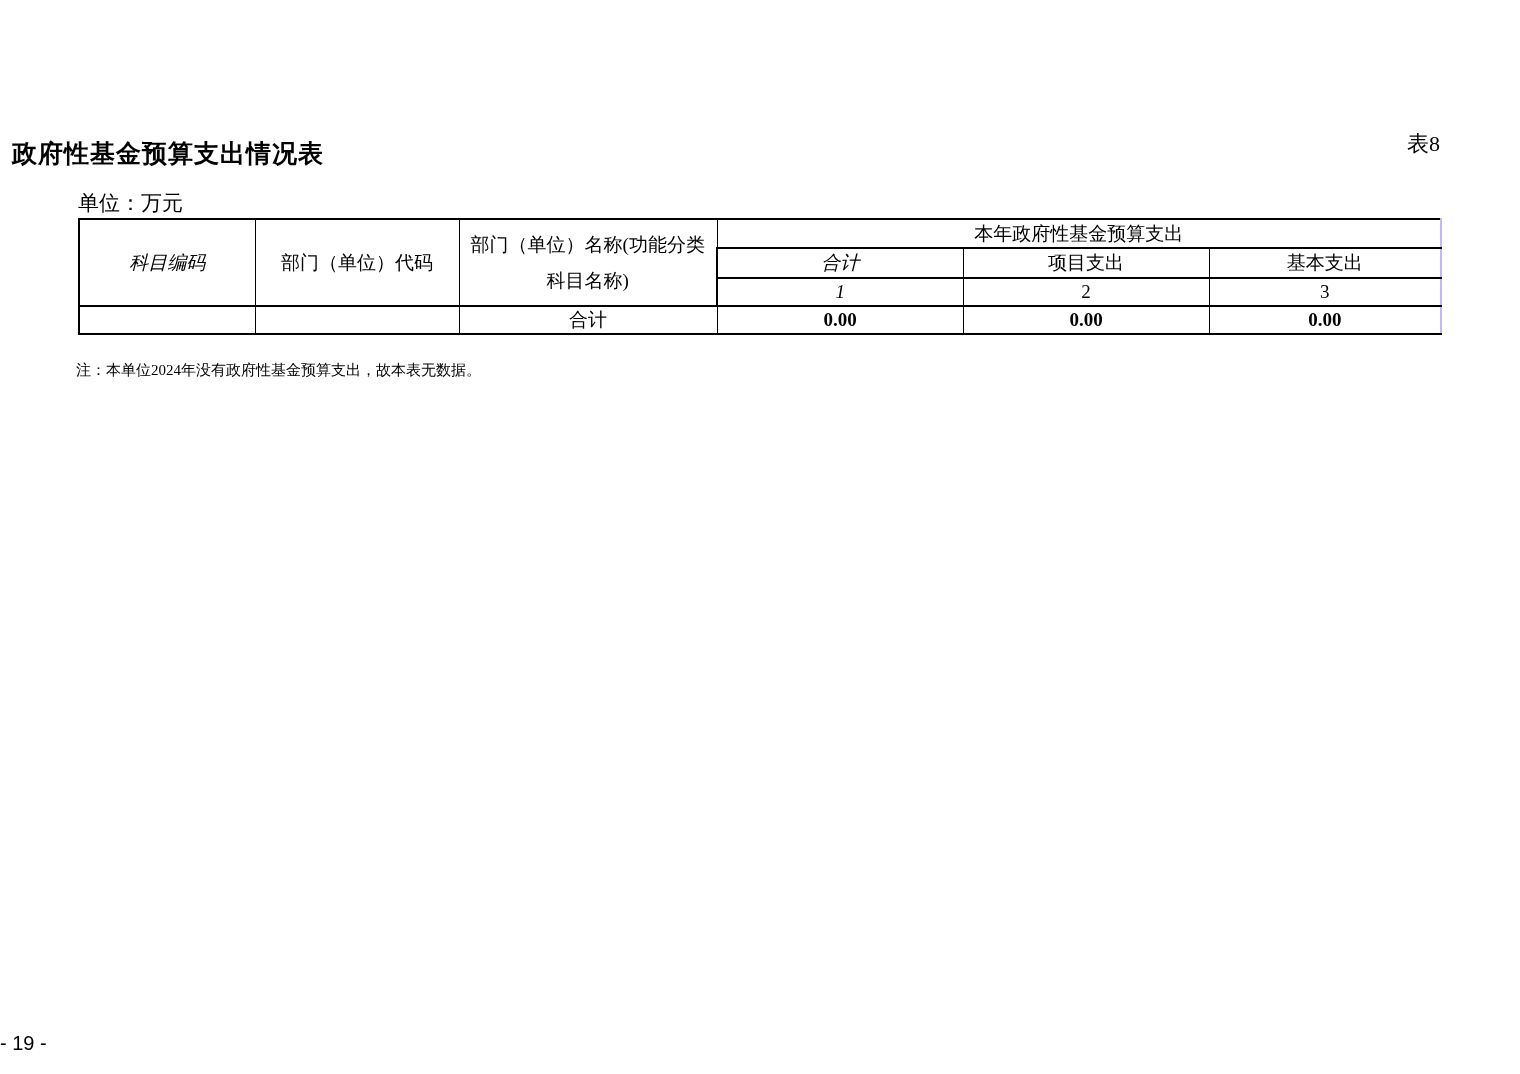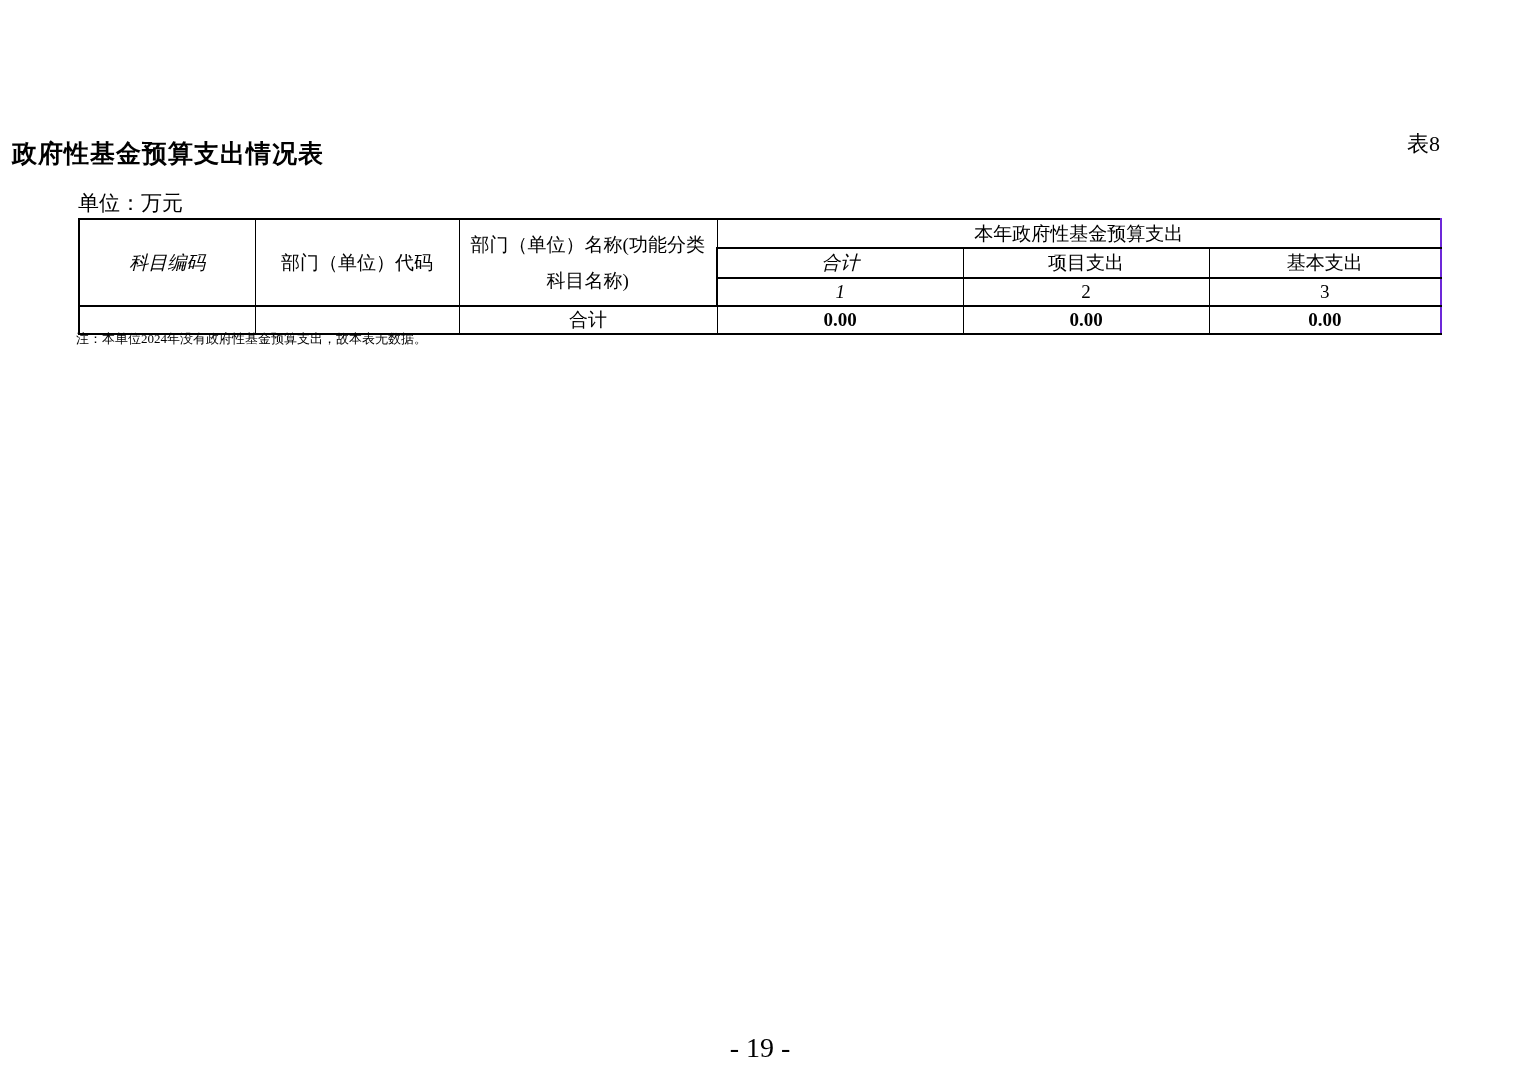--- a/index.html
+++ b/index.html
@@ -53,47 +53,46 @@
     border-top: 2px solid #000000;
     border-bottom: 2px solid #000000;
     border-left: 1px solid #000000;
     border-right: 1px solid #000000;
     text-align: center;
     vertical-align: middle;
     padding: 0 3px;
     overflow: hidden;
   }
   table.budget-table td:first-child { border-left: 2px solid #000000; font-style: italic; }
-  table.budget-table td:last-child { border-right: 2px solid #6d28d9; }
+  table.budget-table td:last-child { border-right: 2px solid #c4b5fd; }
   .row-group { height: 29px; }
   .row-sub { height: 30px; }
   .row-num { height: 28px; }
   .row-data { height: 28px; }
   td.name-head { line-height: 1.85; margin-top: 47px; }
   td.num-cell {
     text-align: right;
     padding-right: 4px;
     font-family: "Liberation Serif", "DejaVu Serif", serif;
     font-weight: bold;
   }
   .note-line {
     position: absolute;
-    top: 328px;
+    top: 359px;
     left: 76px;
-    font-size: 13px;
+    font-size: 15px;
     line-height: 22px;
   }
   .page-number {
     position: absolute;
     top: 1032px;
     left: 0;
     width: 100%;
-    text-align: center;
-    font-size: 28px;
-    font-family: Liberation Serif, serif;
+    font-size: 20px;
+    font-family: Liberation Sans, sans-serif;
   }
 </style>
 </head>
 <body>
 
 <div class="table8-label">表8</div>
 
 <div class="doc-title">政府性基金预算支出情况表</div>
 
 <div class="info-row">

